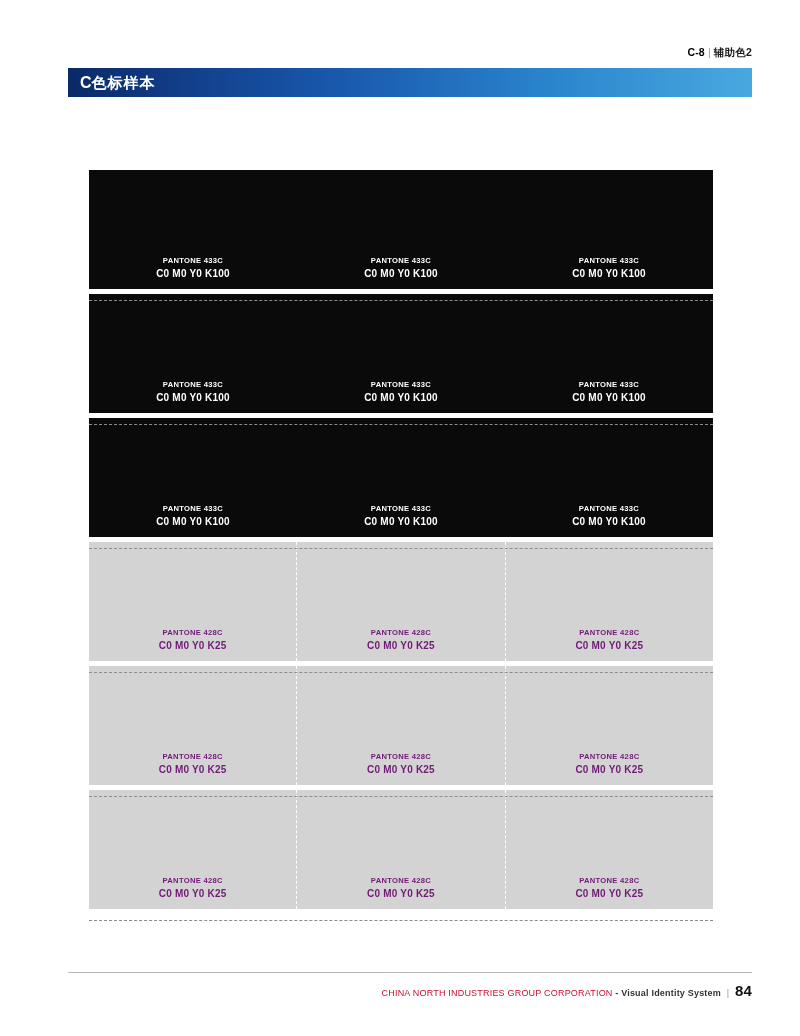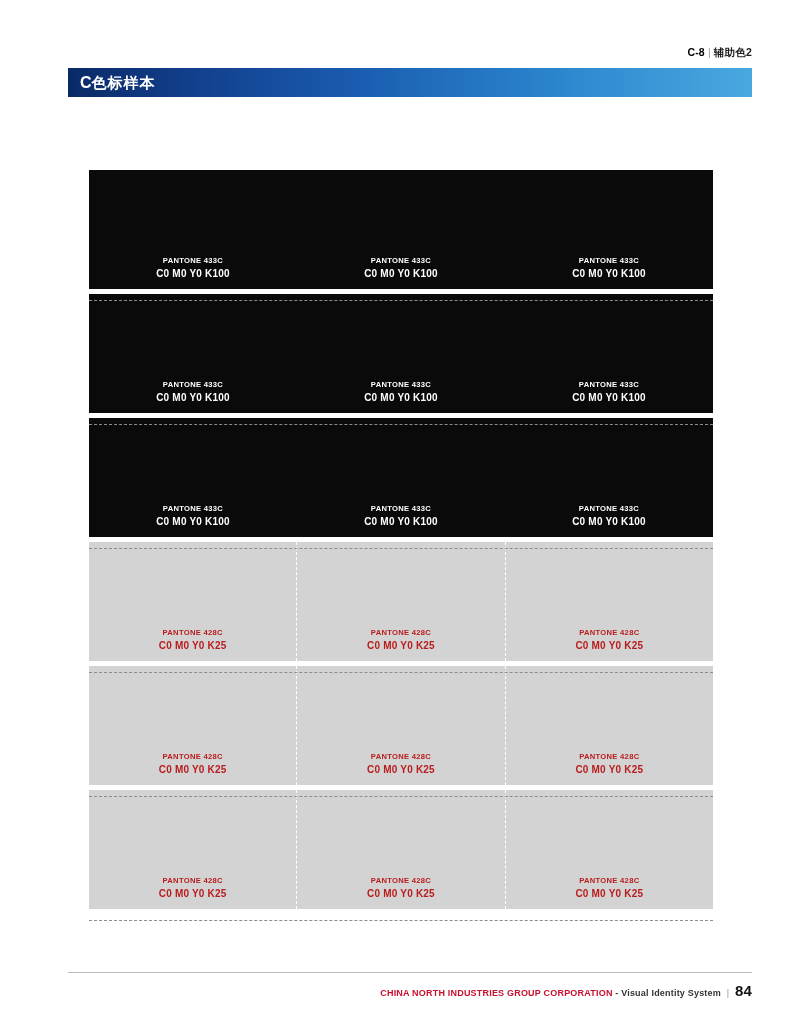--- a/index.html
+++ b/index.html
@@ -104,21 +104,21 @@
     letter-spacing: 0.3px;
     display: block;
   }
   .swatch-label .values {
     font-size: 10px;
     font-weight: bold;
     letter-spacing: 0.2px;
     display: block;
   }
   .band.dark .swatch-label { color: #ffffff; }
-  .band.light .swatch-label { color: #b91c1c; }
+  .band.light .swatch-label { color: #701a75; }
 
   
   .guide {
     position: absolute;
     left: 0;
     width: 624px;
     border-top: 1px dashed #8c8c8c;
     height: 0;
   }
 
@@ -134,21 +134,21 @@
   .footer {
     position: absolute;
     right: 48px;
     top: 982px;
     font-size: 9px;
     white-space: nowrap;
     letter-spacing: 0.2px;
   }
   .footer .corp {
     color: #c8102e;
-    font-weight: bold;
+    font-weight: normal;
   }
   .footer .sys {
     color: #333333;
     font-weight: bold;
     text-align: right;
   }
   .footer .bar {
     color: #999999;
     padding: 0 3px;
   }

